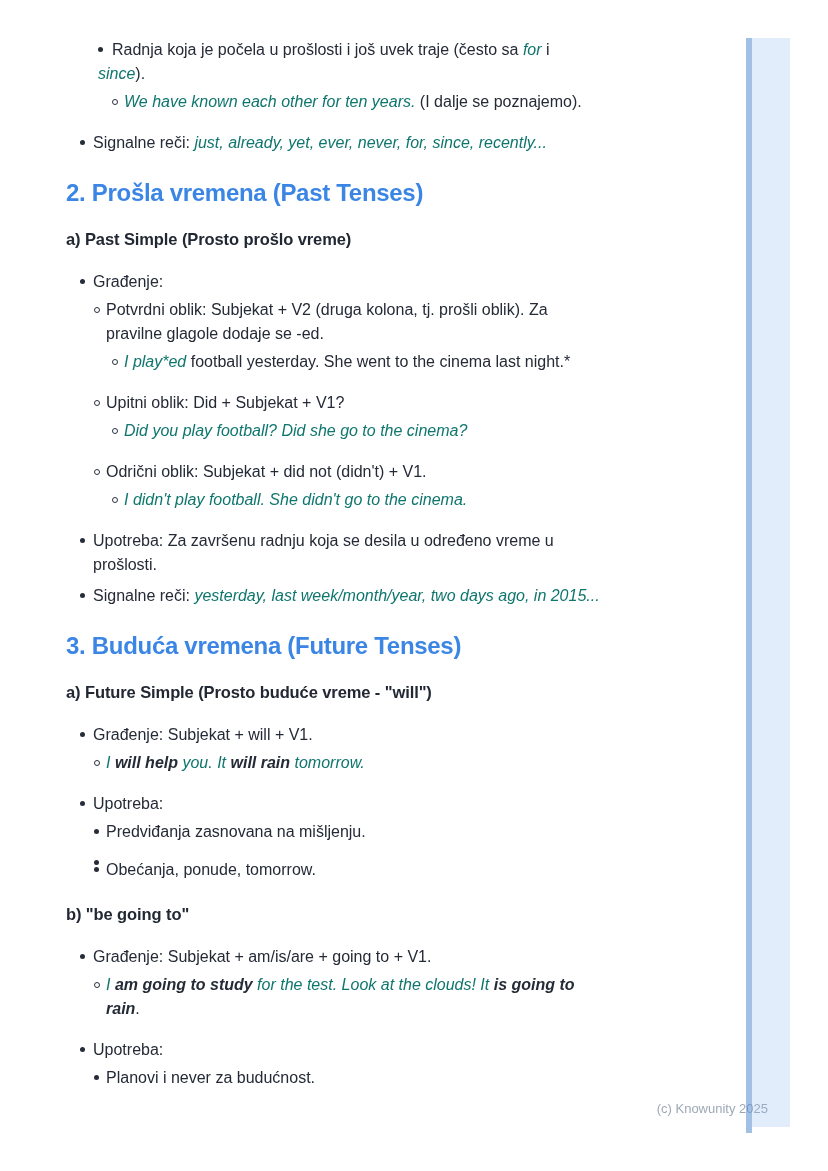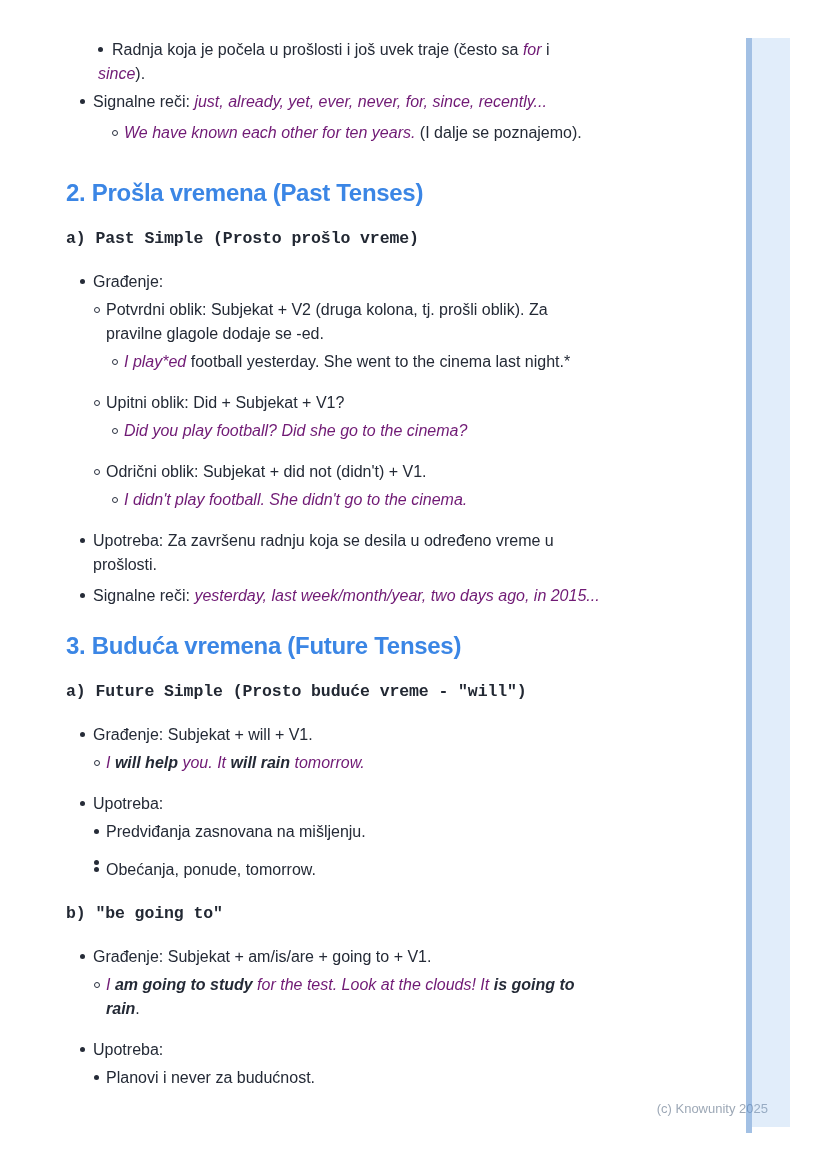--- a/index.html
+++ b/index.html
@@ -33,21 +33,20 @@
     color: #3b86e5;
     margin: 16px 0 6px 0;
   }
   .h4 {
     font-size: 16.5px;
     line-height: 24px;
     font-weight: 700;
     letter-spacing: -0.1px;
     color: #222833;
     margin: 13px 0 19px 0;
-    font-family: Liberation Mono, monospace;
   }
   
   .li {
     position: relative;
     font-size: 16px;
     line-height: 24px;
   }
   .li.default { margin-bottom: 7px; }
   .li.tight   { margin-bottom: 4px; }
   .li.loose   { margin-bottom: 17px; }
@@ -66,21 +65,21 @@
   
   .li:not(.inside) > .marker { position: absolute; top: 9px; }
   .li.L1:not(.inside) > .marker { left: 14px; }
   .li.L2:not(.inside) > .marker { left: 28px; }
   .li.L3:not(.inside) > .marker { left: 46px; }
   
   .li.inside { padding-left: 32px; }
   .li.inside > .marker { vertical-align: 3px; margin-right: 9px; }
   
   .runs .b  { font-weight: 400; }
-  .runs .i  { font-style: italic; color: #701a75; }
+  .runs .i  { font-style: italic; color: #0f766e; }
   .runs .bi { font-weight: 700; font-style: italic; }
   
   .margin-bar {
     position: absolute;
     left: 746px;
     top: 38px;
     width: 44px;
     height: 1095px;
     z-index: 2;
     pointer-events: none;
@@ -109,22 +108,22 @@
     margin-left: 10px;
   }
 </style>
 </head>
 <body>
 
 <div class="page">
 
   <div class="content">
       <div class="li L2 tight inside"><span class="marker disc"></span><span class="runs"><span class="b">Radnja koja je počela u prošlosti i još uvek traje</span><span> (često sa </span><span class="i">for</span><span> i</span><br><span class="i">since</span><span>).</span></span></div>
+      <div class="li L3 loose"><span class="marker circle"></span><span class="runs"><span class="i">We have known each other for ten years.</span><span> (I dalje se poznajemo).</span></span></div>
       <div class="li L1 default"><span class="marker disc"></span><span class="runs"><span class="b">Signalne reči</span><span>: </span><span class="i">just, already, yet, ever, never, for, since, recently...</span></span></div>
-      <div class="li L3 loose"><span class="marker circle"></span><span class="runs"><span class="i">We have known each other for ten years.</span><span> (I dalje se poznajemo).</span></span></div>
       <div class="h2">2. Prošla vremena (Past Tenses)</div>
       <div class="h4">a) Past Simple (Prosto prošlo vreme)</div>
       <div class="li L1 tight"><span class="marker disc"></span><span class="runs"><span class="b">Građenje</span><span>:</span></span></div>
       <div class="li L2 tight"><span class="marker circle"></span><span class="runs"><span>Potvrdni oblik: </span><span class="b">Subjekat + V2</span><span> (druga kolona, tj. prošli oblik). Za</span><br><span>pravilne glagole dodaje se </span><span class="b">-ed</span><span>.</span></span></div>
       <div class="li L3 loose"><span class="marker circle"></span><span class="runs"><span class="i">I play*ed</span><span> football yesterday. She </span><span class="b">went</span><span> to the cinema last night.*</span></span></div>
       <div class="li L2 tight"><span class="marker circle"></span><span class="runs"><span>Upitni oblik: </span><span class="b">Did + Subjekat + V1?</span></span></div>
       <div class="li L3 loose"><span class="marker circle"></span><span class="runs"><span class="i">Did you play football? Did she go to the cinema?</span></span></div>
       <div class="li L2 tight"><span class="marker circle"></span><span class="runs"><span>Odrični oblik: </span><span class="b">Subjekat + did not (didn't) + V1.</span></span></div>
       <div class="li L3 loose"><span class="marker circle"></span><span class="runs"><span class="i">I didn't play football. She didn't go to the cinema.</span></span></div>
       <div class="li L1 default"><span class="marker disc"></span><span class="runs"><span class="b">Upotreba</span><span>: Za </span><span class="b">završenu radnju</span><span> koja se desila u </span><span class="b">određeno vreme u</span><br><span class="b">prošlosti</span><span>.</span></span></div>

